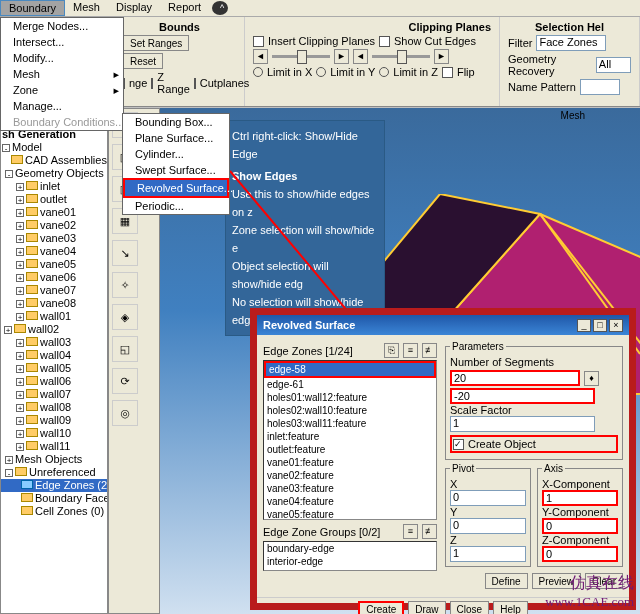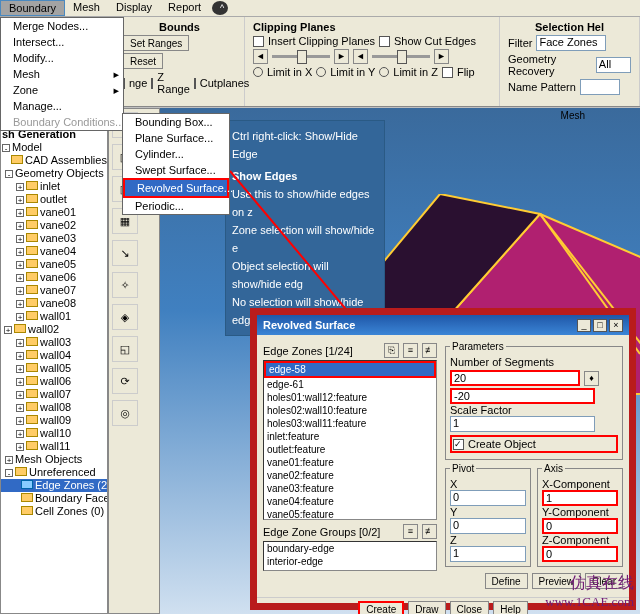--- a/index.html
+++ b/index.html
@@ -75,21 +75,21 @@
     <div class="row">
       <span class="chk"></span>
         <span>nge</span>
       <span class="chk"></span>
         <span>Z Range</span>
       <span class="chk"></span>
         <span>Cutplanes</span>
     </div>
   </div>
   <div class="tool-sec" style="width:255px">
-    <div style="text-align:left;font-weight:bold">Clipping Planes</div>
+    <div style="text-align:right;font-weight:bold">Clipping Planes</div>
     <div class="row">
       <span class="chk"></span>
         <span>Insert Clipping Planes</span>
       <span class="chk"></span>
         <span>Show Cut Edges</span>
     </div>
     <div class="row">
       <span class="sbtn">◄</span>
         <div class="slider"></div>
         <span class="sbtn">►</span>

